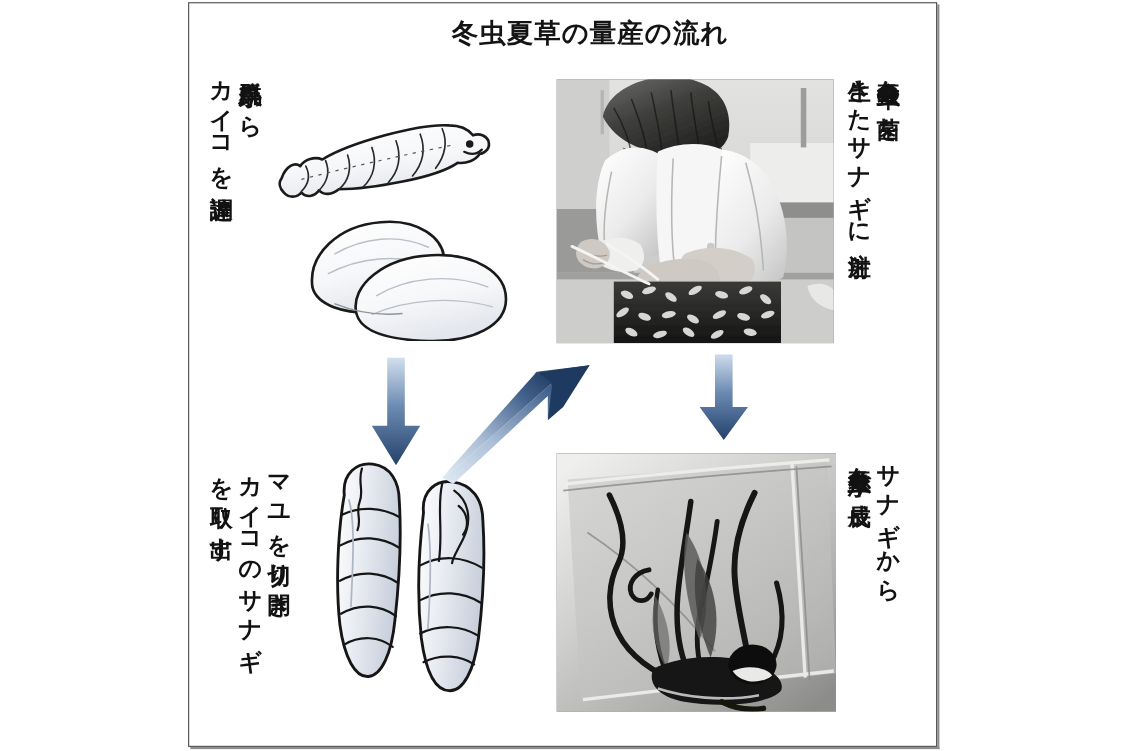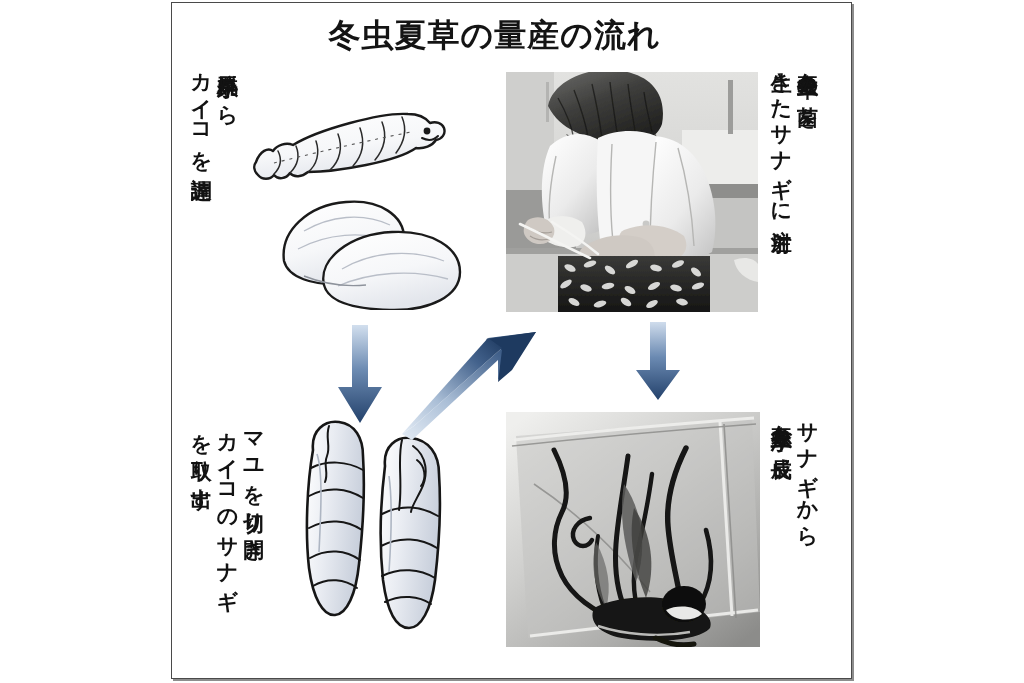--- a/index.html
+++ b/index.html
@@ -40,29 +40,30 @@
     height: 677px;
     border-right: 2px solid #8d8d8d;
     border-bottom: 2px solid #8d8d8d;
     box-sizing: border-box;
     pointer-events: none;
   }
 
   
   .title {
     position: absolute;
-    left: 154px;
+    left: 171px;
     top: 14px;
     width: 681px;
     text-align: center;
-    font-size: 32px;
+    font-size: 24px;
     font-weight: bold;
     letter-spacing: 1px;
     color: #141414;
     font-family: "DejaVu Sans", "Liberation Sans", sans-serif;
+    padding-left: 25px;
   }
 
   
   .vtext {
     position: absolute;
     display: flex;
     flex-direction: row-reverse;
     align-items: flex-start;
     color: #121212;
   }

